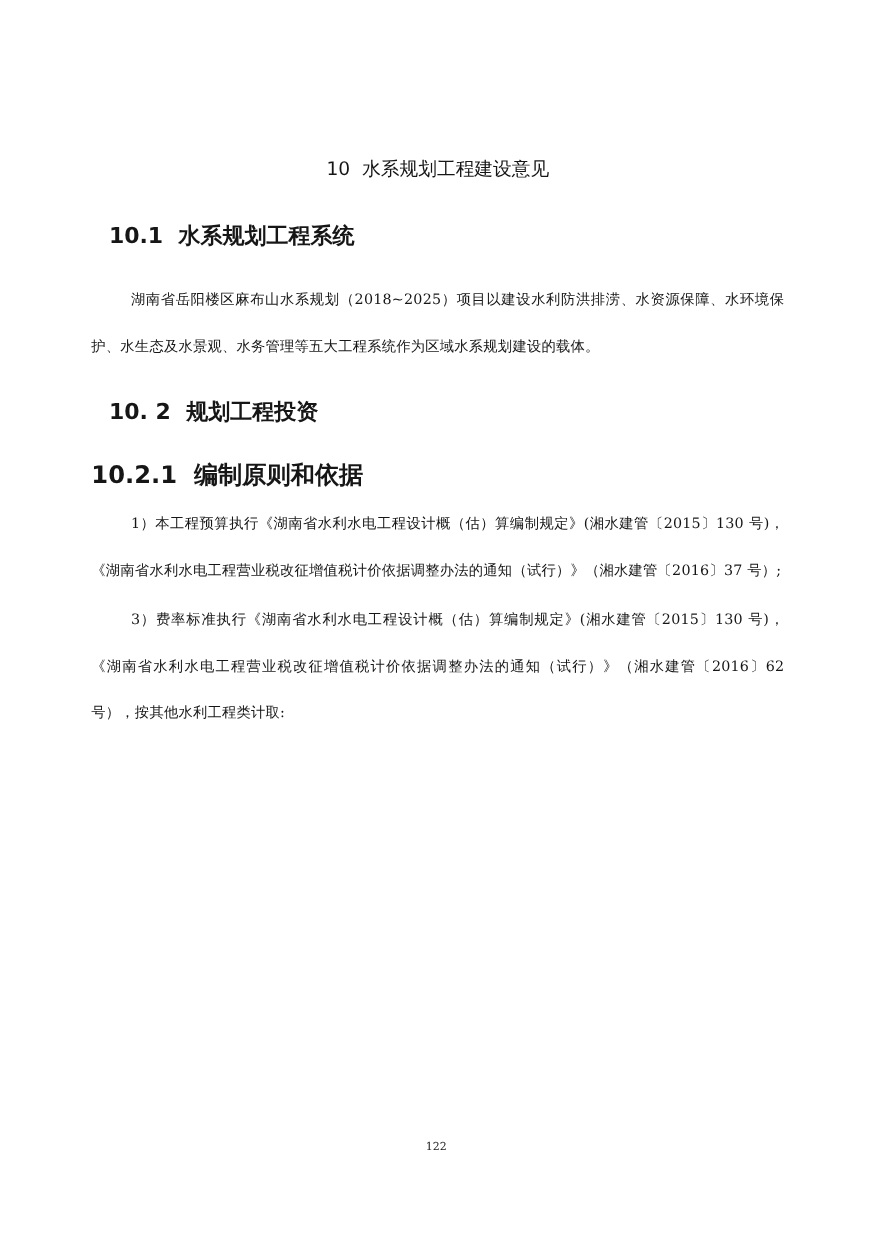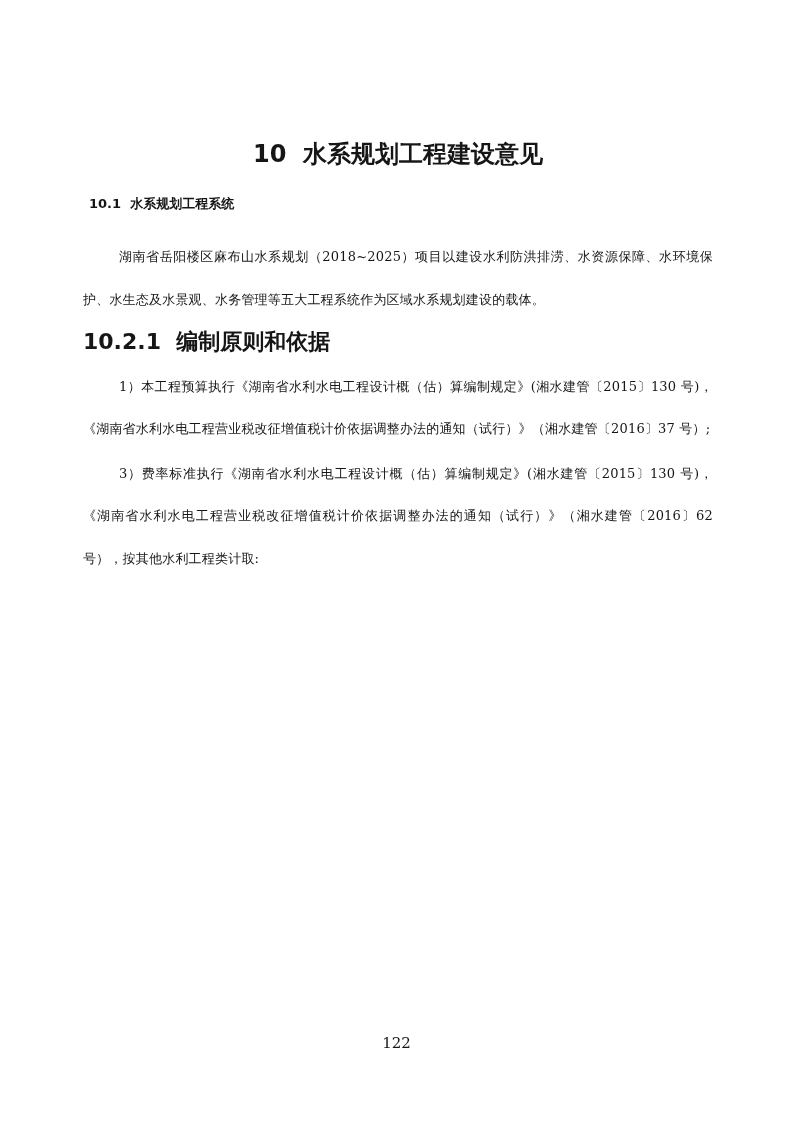--- a/index.html
+++ b/index.html
@@ -17,33 +17,33 @@
     font-family: "DejaVu Serif", serif;
   }
   .content {
     position: absolute;
     left: 83px;
     top: 132px;
     width: 630px;
   }
   .doc-title {
     font-family: "DejaVu Sans", sans-serif;
-    font-weight: bold;
-    font-size: 24px;
+    font-weight: normal;
+    font-size: 17px;
     line-height: 44px;
     text-align: center;
     margin: 0;
     white-space: pre-wrap;
   }
   .sec-h {
     font-family: "DejaVu Sans", sans-serif;
     font-weight: bold;
-    font-size: 13px;
+    font-size: 20px;
     line-height: 44px;
-    margin: 6px;
+    margin: 16px;
     white-space: pre-wrap;
   }
   .sec-h.tight {
     line-height: 42.5px;
   }
   .subsec-h {
     font-family: "DejaVu Sans", sans-serif;
     font-weight: bold;
     font-size: 22px;
     line-height: 42.5px;
@@ -60,36 +60,37 @@
   }
   .para.first {
     margin-top: 10px;
   }
   .page-footer {
     position: absolute;
     left: 0;
     top: 1033px;
     width: 793px;
     text-align: center;
-    font-size: 15px;
+    font-size: 10px;
     line-height: 20px;
   }
 </style>
 </head>
 <body>
 
 <div class="page">
   <div class="content">
 
     <h1 class="doc-title">10  水系规划工程建设意见</h1>
 
     <h2 class="sec-h">10.1  水系规划工程系统</h2>
 
     <p class="para first">湖南省岳阳楼区麻布山水系规划（2018~2025）项目以建设水利防洪排涝、水资源保障、水环境保护、水生态及水景观、水务管理等五大工程系统作为区域水系规划建设的载体。</p>
 
+    <h2 class="sec-h tight">10. 2  规划工程投资</h2>
 
     <h3 class="subsec-h">10.2.1  编制原则和依据</h3>
 
     <p class="para">1）本工程预算执行《湖南省水利水电工程设计概（估）算编制规定》(湘水建管〔2015〕130 号)，《湖南省水利水电工程营业税改征增值税计价依据调整办法的通知（试行）》（湘水建管〔2016〕37 号）;</p>
 
 
 
     <p class="para">3）费率标准执行《湖南省水利水电工程设计概（估）算编制规定》(湘水建管〔2015〕130 号)，《湖南省水利水电工程营业税改征增值税计价依据调整办法的通知（试行）》（湘水建管〔2016〕62 号），按其他水利工程类计取:</p>
 
 

